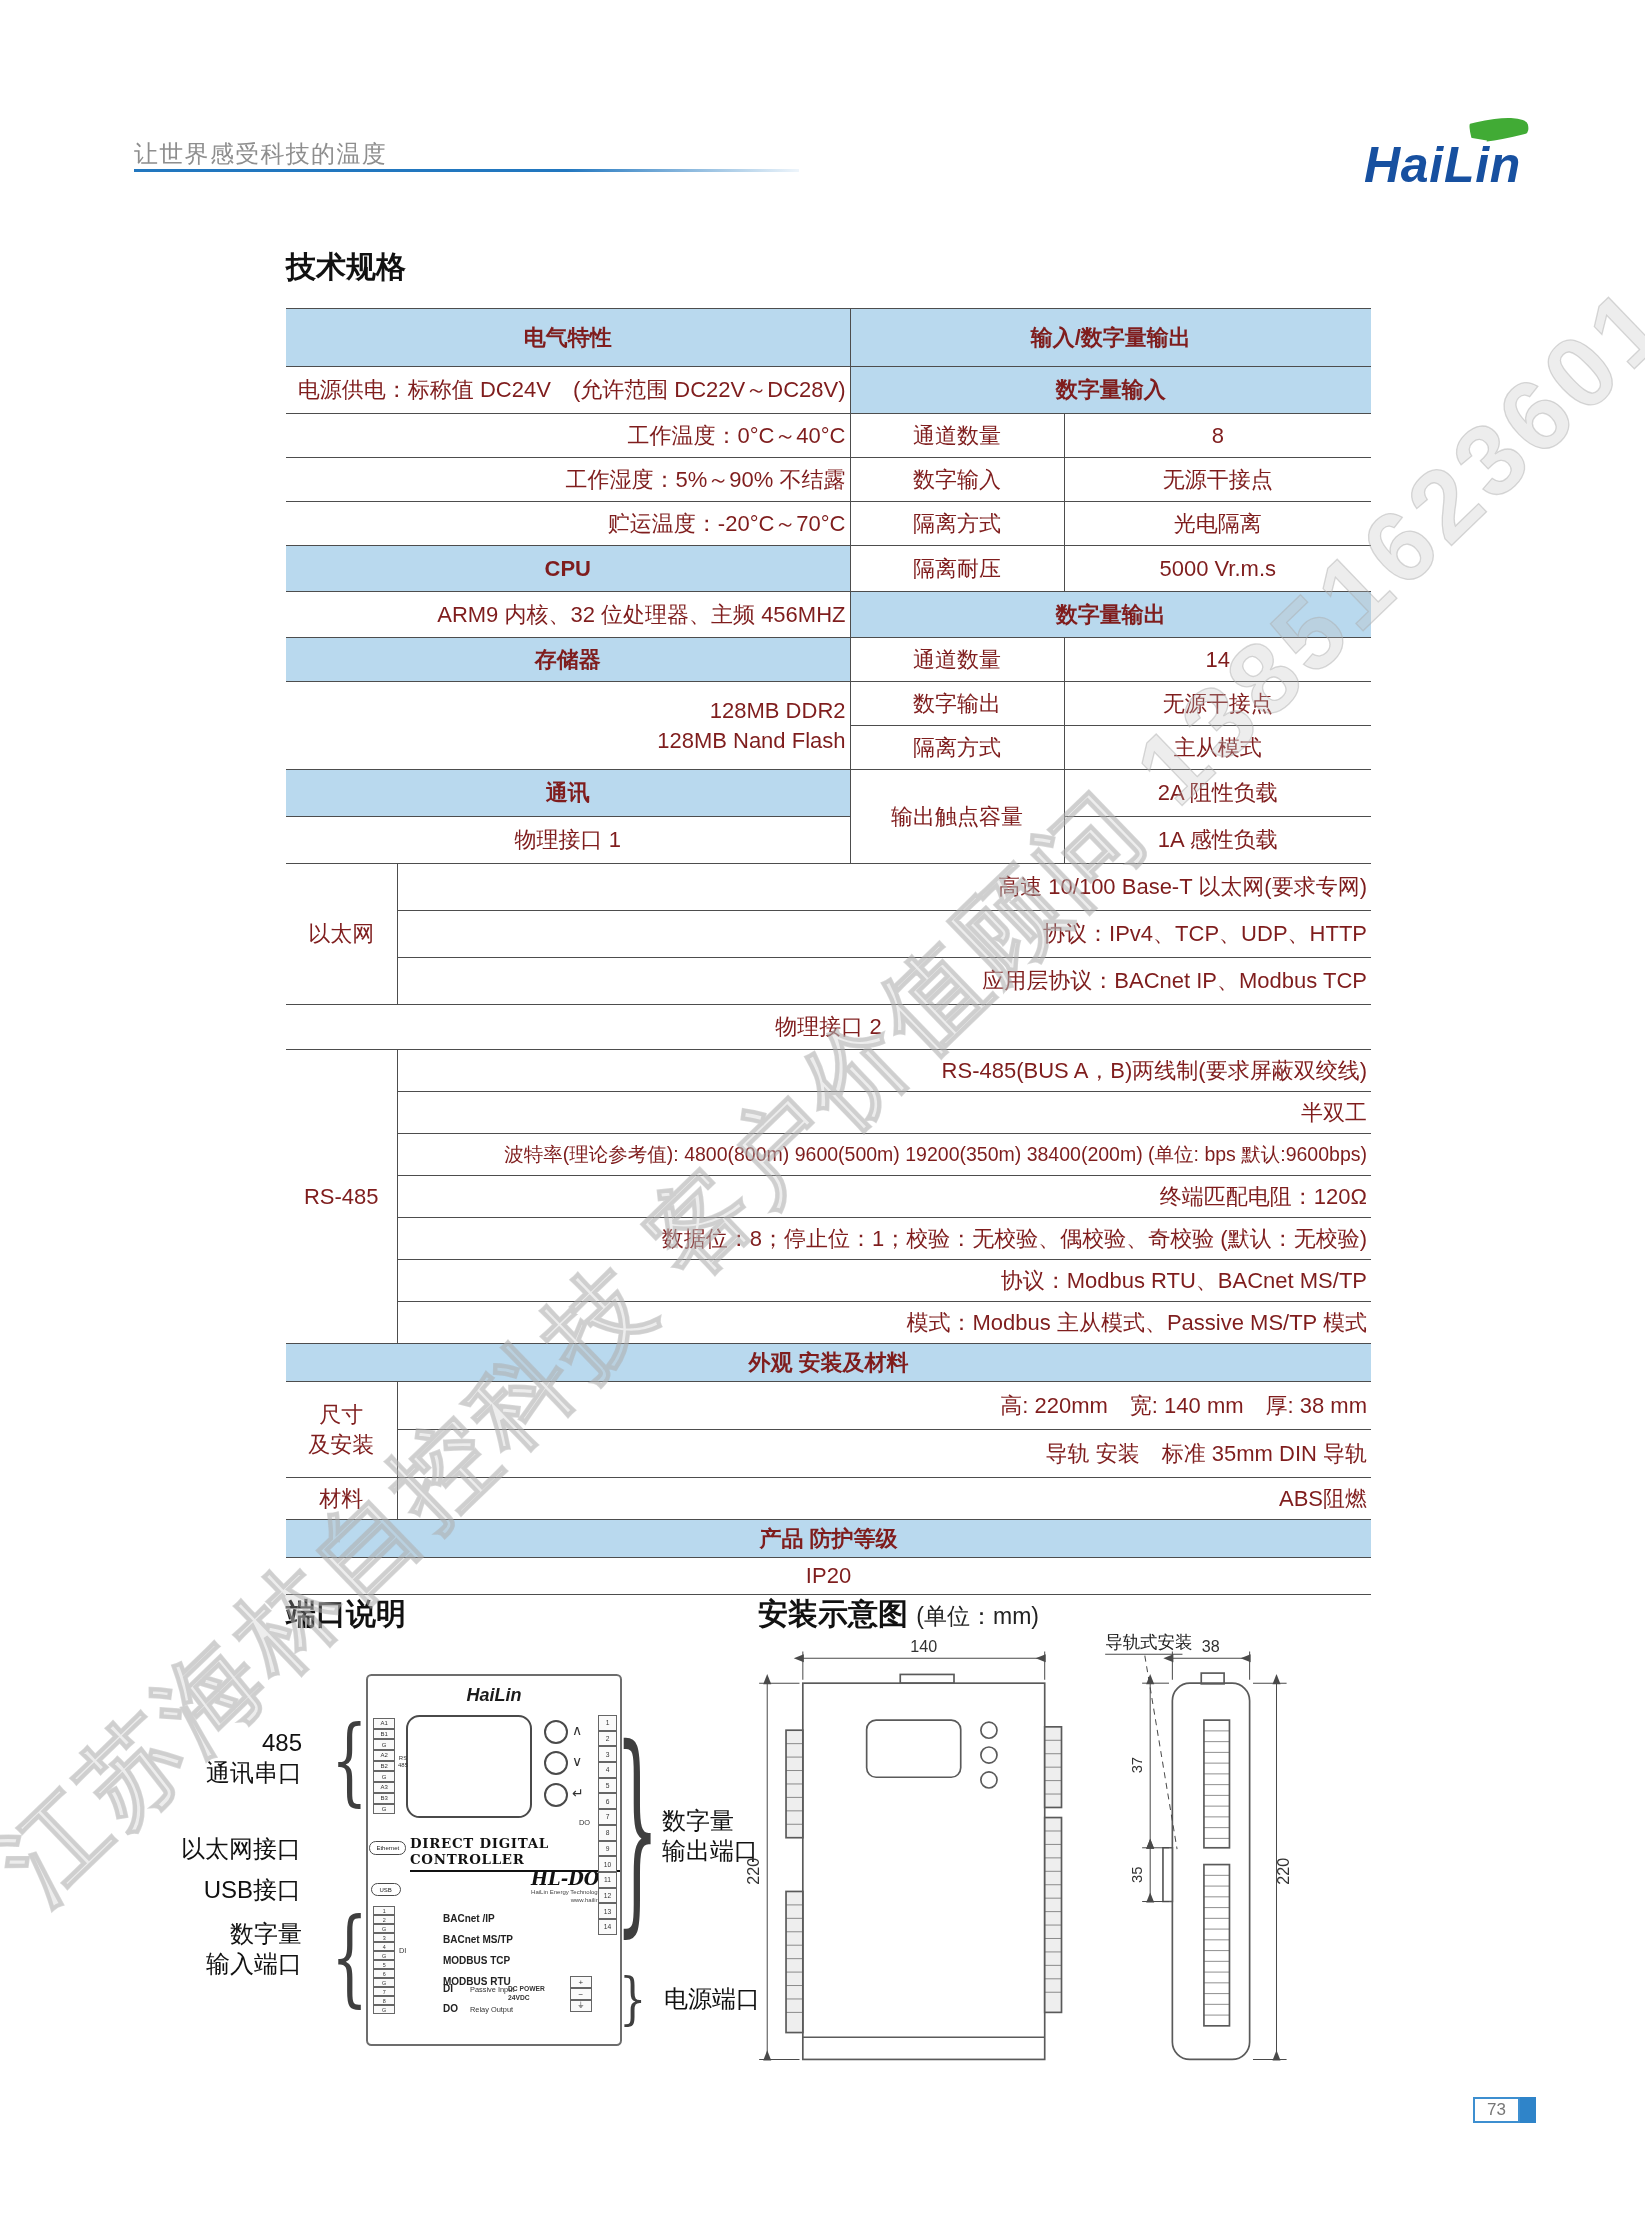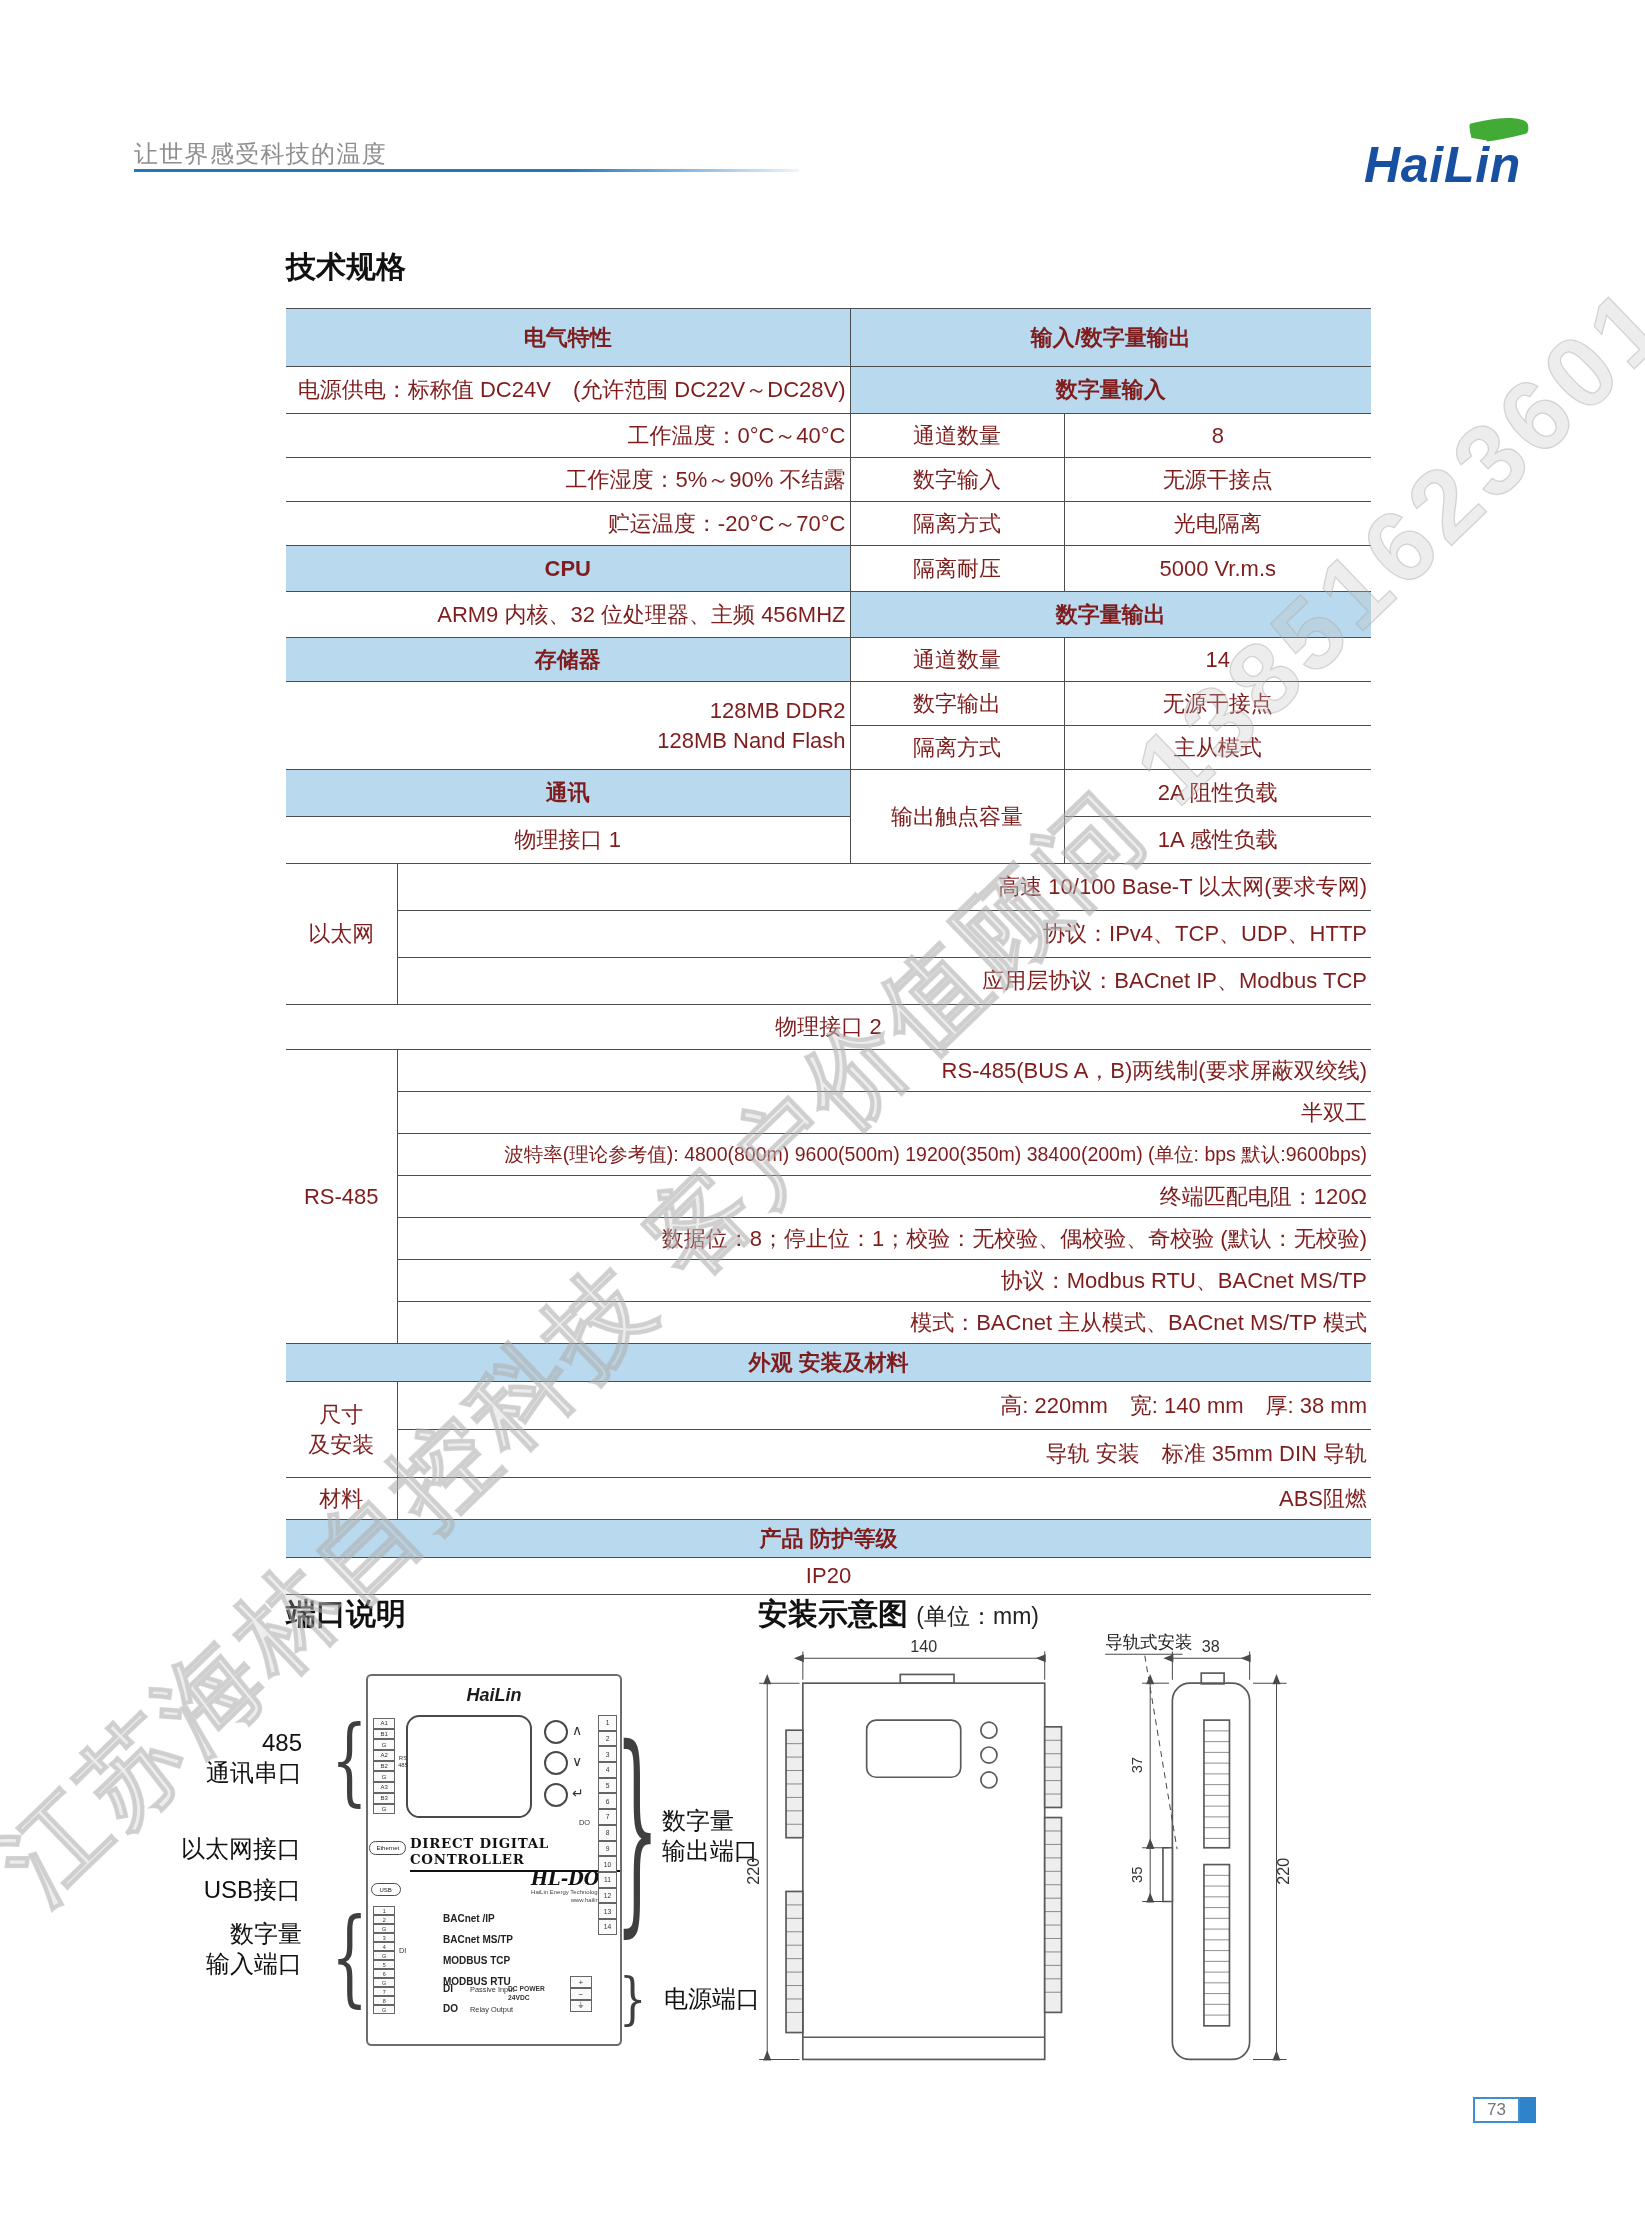--- a/index.html
+++ b/index.html
@@ -195,21 +195,21 @@
     <tr class="h63">
           <td colspan="3" class="l">终端匹配电阻：120Ω</td>
         </tr>
     <tr class="h63">
           <td colspan="3" class="l">数据位：8；停止位：1；校验：无校验、偶校验、奇校验 (默认：无校验)</td>
         </tr>
     <tr class="h63">
           <td colspan="3" class="l">协议：Modbus RTU、BACnet MS/TP</td>
         </tr>
     <tr class="h63">
-          <td colspan="3" class="l">模式：BACnet 主从模式、BACnet MS/TP 模式</td>
+          <td colspan="3" class="l">模式：Modbus 主从模式、Passive MS/TP 模式</td>
         </tr>
     <tr class="h57">
       <td colspan="4" class="blue">外观 安装及材料</td>
     </tr>
     <tr class="h71">
       <td rowspan="2" class="c vr mline">
         <span>尺寸</span>
         <span>及安装</span>
       </td>
       <td colspan="3" class="l">高: 220mm　宽: 140 mm　厚: 38 mm</td>

